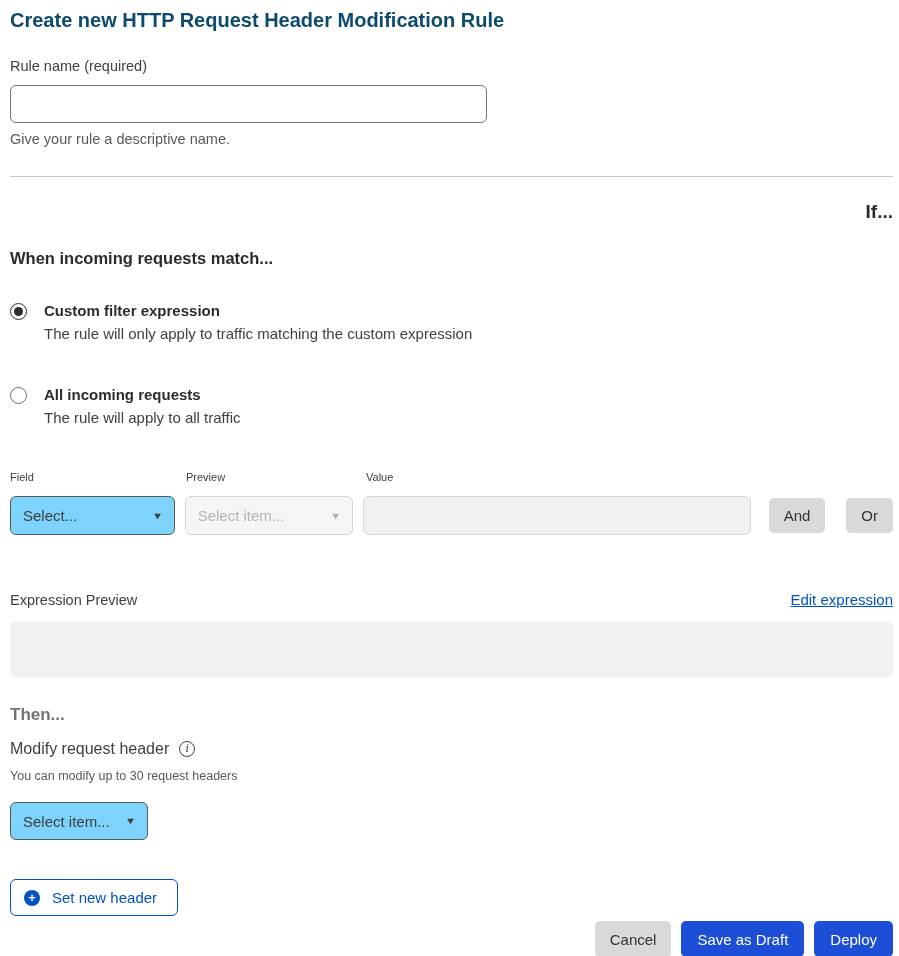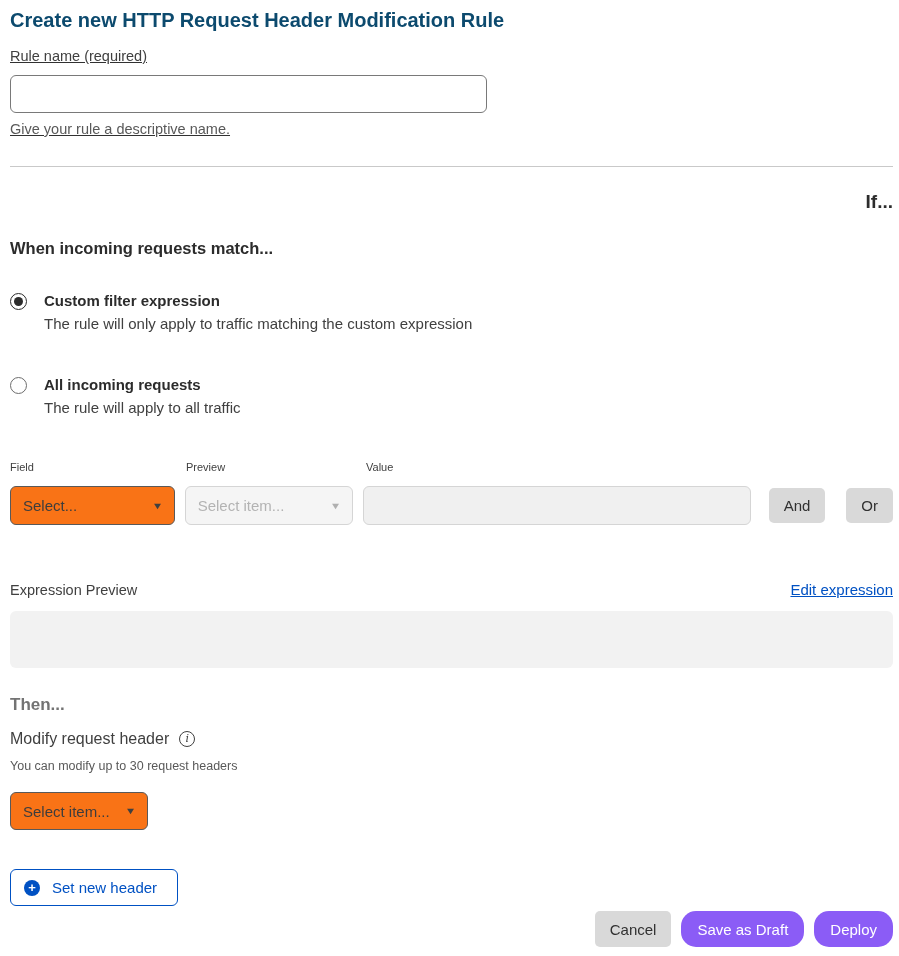--- a/index.html
+++ b/index.html
@@ -10,21 +10,21 @@
     color: #313131;
     overflow: hidden;
   }
   .page { padding: 6px 6px 10px 10px; }
 
   h1.page-title {
     font-size: 20px; font-weight: 700; color: #0c4a6e;
     line-height: 28px;
   }
 
-  .form-group { margin-top: 12px; text-decoration: underline; }
+  .form-group { margin-top: 22px; }
   .field-label {
     display: block; font-size: 14.5px; color: #404040; line-height: 20px;
   }
   .text-input {
     margin-top: 9px;
     width: 477px; height: 38px;
     border: 1px solid #797979; border-radius: 6px;
     font-size: 15px; padding: 0 10px; color: #313131;
     background: #fff; outline: none;
     font-family: "Liberation Sans", "DejaVu Sans", sans-serif;
@@ -57,40 +57,40 @@
   .col-label { font-size: 11px; color: #404040; line-height: 14px; }
   .w-field { width: 166px; }
   .w-operator { width: 170px; margin-left: 10px; }
   .w-value { width: 391px; margin-left: 10px; }
 
   .select {
     height: 39px; border-radius: 6px;
     display: flex; align-items: center; justify-content: space-between;
     padding: 0 12px; font-size: 15px; cursor: pointer;
   }
-  .select.enabled { background: #f97316; border: 1px solid #595959; color: #3d3d3d; }
+  .select.enabled { background: #7dd3fc; border: 1px solid #595959; color: #3d3d3d; }
   .select.disabled { background: #f5f5f5; border: 1px solid #d5d5d5; color: #b3b3b3; cursor: default; }
   .caret { font-size: 9px; color: #404040; transform: scaleX(1.3); }
   .select.disabled .caret { color: #b0b0b0; }
 
   .value-input {
     width: 100%; height: 39px; border-radius: 6px;
     background: #f0f0f0; border: 1px solid #d5d5d5;
     font-size: 15px; padding: 0 10px; color: #313131;
     font-family: "Liberation Sans", "DejaVu Sans", sans-serif;
   }
   .value-input:disabled { background: #f0f0f0; }
 
   .btn {
     font-family: "Liberation Sans", "DejaVu Sans", sans-serif;
     font-size: 15px; border: none; border-radius: 5px;
     cursor: pointer; line-height: 1;
   }
   .btn.gray { background: #d9d9d9; color: #313131; padding: 10px 15px; }
-  .btn.blue { background: #8b5cf6; color: #ffffff; padding: 10px 16px; border-radius: 15px; }
+  .btn.blue { background: #1d4ed8; color: #ffffff; padding: 10px 16px; }
   .and-btn { margin-left: 18px; padding: 10px 13px; }
   .or-btn  { margin-left: 21px; padding: 10px 13px; }
 
   .preview-header {
     margin-top: 56px; display: flex; justify-content: space-between; align-items: flex-end;
   }
   .preview-label { font-size: 14.5px; color: #404040; }
   .edit-link { font-size: 15px; color: #0051c3; text-decoration: underline; cursor: pointer; }
   .preview-box {
     margin-top: 13px; height: 57px; background: #f2f2f2; border-radius: 6px;

